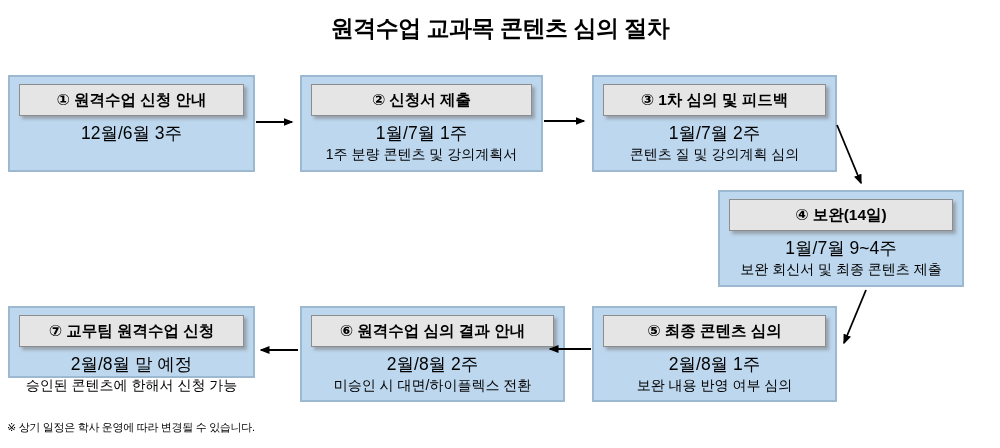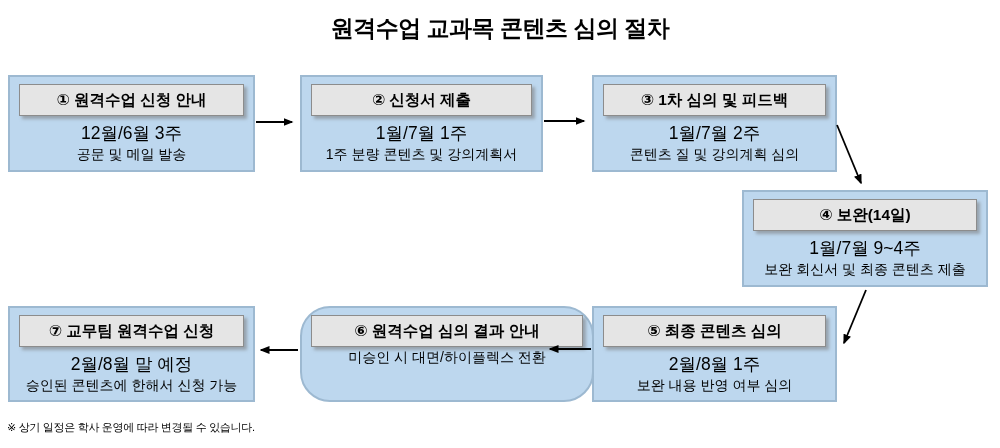--- a/index.html
+++ b/index.html
@@ -48,24 +48,24 @@
   .fbox .detail{
     margin-top:2px;
     font-size:14px;
     line-height:1.25;
     white-space:nowrap;
   }
   
   .pos1{left:8px;  top:75px;  width:247px; height:97px;}
   .pos2{left:300px;top:75px;  width:243px; height:97px;}
   .pos3{left:592px;top:75px;  width:245px; height:97px;}
-  .pos4{left:742px;top:190px; width:246px; height:97px;}
+  .pos4{left:718px;top:190px; width:246px; height:97px;}
   .pos5{left:592px;top:306px; width:245px; height:96px;}
-  .pos6{left:300px;top:306px; width:294px; height:96px;border-radius:30px;}
-  .pos7{left:8px;  top:306px; width:247px; height:96px;}
+  .pos6{left:300px;top:306px; width:265px; height:96px;}
+  .pos7{left:8px;  top:306px; width:247px; height:72px;}
   .arrow-layer{
     position:absolute;left:0;top:0;width:1000px;height:448px;
     pointer-events:none;
   }
   .footnote{
     position:absolute;
     left:7px;top:420px;
     font-size:11px;color:#000000;
     letter-spacing:-0.3px;
   }
@@ -73,21 +73,20 @@
 </head>
 <body>
 
 <div class="canvas">
 
   <div class="title">원격수업 교과목 콘텐츠 심의 절차</div>
 
   <div class="fbox pos1">
     <div class="hdr">① 원격수업 신청 안내</div>
     <div class="period">12월/6월 3주</div>
-    <div class="detail">공문 및 메일 발송</div>
   </div>
 
   <div class="fbox pos2">
     <div class="hdr">② 신청서 제출</div>
     <div class="period">1월/7월 1주</div>
     <div class="detail">1주 분량 콘텐츠 및 강의계획서</div>
   </div>
 
   <div class="fbox pos3">
     <div class="hdr">③ 1차 심의 및 피드백</div>
@@ -102,20 +101,21 @@
   </div>
 
   <div class="fbox pos5">
     <div class="hdr">⑤ 최종 콘텐츠 심의</div>
     <div class="period">2월/8월 1주</div>
     <div class="detail">보완 내용 반영 여부 심의</div>
   </div>
 
   <div class="fbox pos6">
     <div class="hdr">⑥ 원격수업 심의 결과 안내</div>
+    <div class="period">2월/8월 2주</div>
     <div class="detail">미승인 시 대면/하이플렉스 전환</div>
   </div>
 
   <div class="fbox pos7">
     <div class="hdr">⑦ 교무팀 원격수업 신청</div>
     <div class="period">2월/8월 말 예정</div>
     <div class="detail">승인된 콘텐츠에 한해서 신청 가능</div>
   </div>
 
   <svg class="arrow-layer" width="1000" height="448" viewBox="0 0 1000 448" xmlns="http://www.w3.org/2000/svg">

